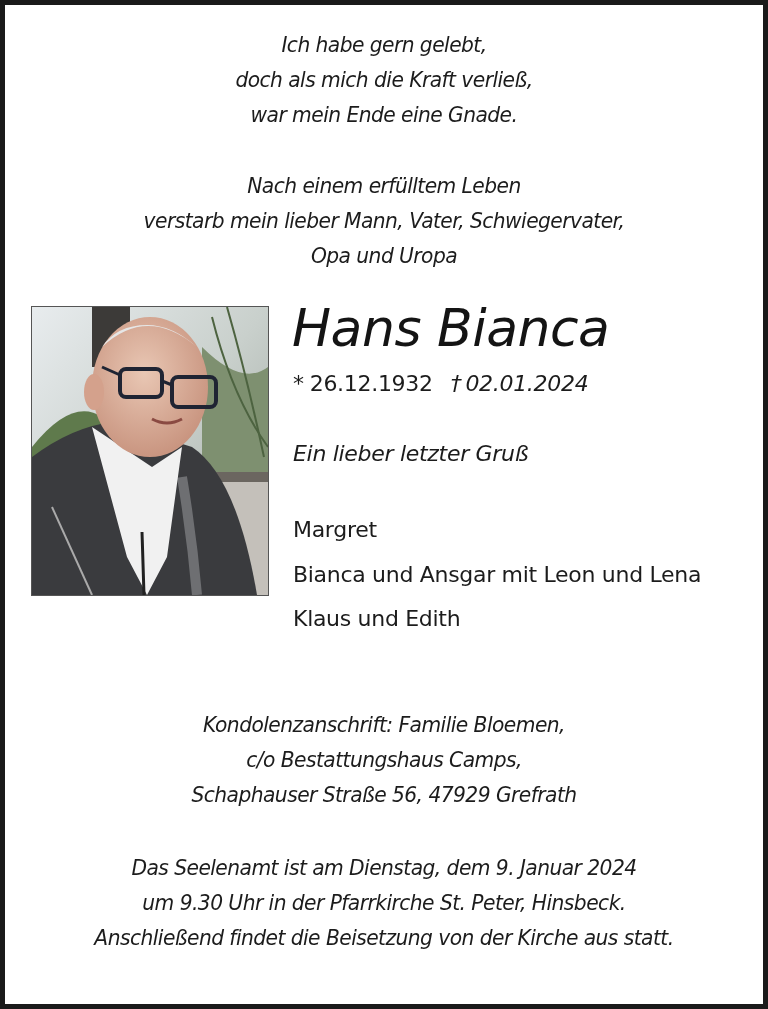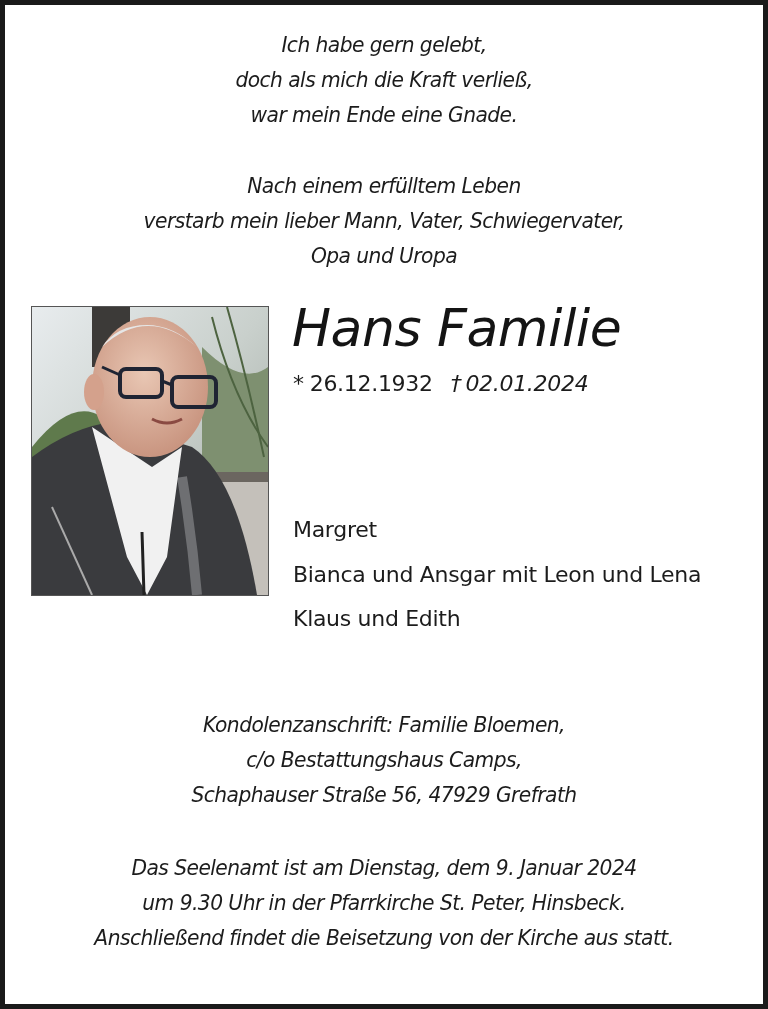--- a/index.html
+++ b/index.html
@@ -132,26 +132,27 @@
       <ellipse cx="62" cy="85" rx="10" ry="18" fill="#d4a18c"></ellipse>
 
       <rect x="88" y="62" width="42" height="28" rx="6" fill="none" stroke="#1f2433" stroke-width="4"></rect>
       <rect x="140" y="70" width="44" height="30" rx="6" fill="none" stroke="#1f2433" stroke-width="4"></rect>
       <line x1="130" y1="74" x2="140" y2="78" stroke="#1f2433" stroke-width="3"></line>
       <line x1="70" y1="60" x2="88" y2="68" stroke="#1f2433" stroke-width="3"></line>
       <path d="M120 112 Q135 120 150 112" stroke="#8a4a42" stroke-width="3" fill="none"></path>
     </svg>
   </div>
 
-  <div class="name">Hans Familie</div>
+  <div class="name">Hans Bianca</div>
 
   <div class="dates">
     <span class="star">*</span><span>26.12.1932</span><span class="cross">†</span><span class="d2">02.01.2024</span>
   </div>
 
+  <div class="greeting">Ein lieber letzter Gruß</div>
 
   <div class="mourners">
     <div>Margret</div>
     <div>Bianca und Ansgar mit Leon und Lena</div>
     <div>Klaus und Edith</div>
   </div>
 
   <div class="center-block address">
     <div>Kondolenzanschrift: Familie Bloemen,</div>
     <div>c/o Bestattungshaus Camps,</div>

